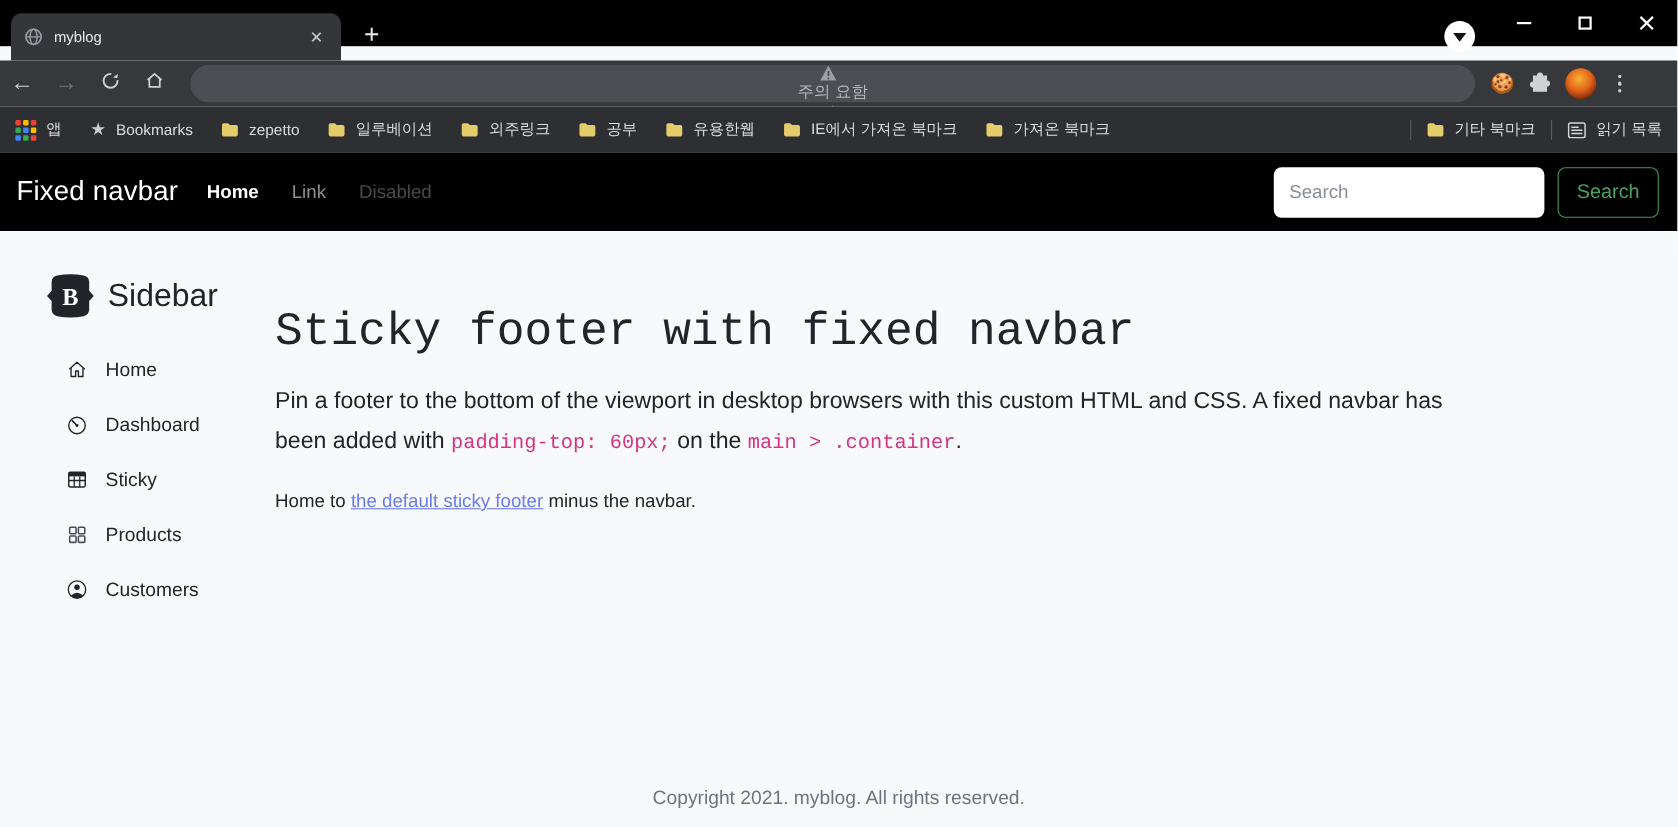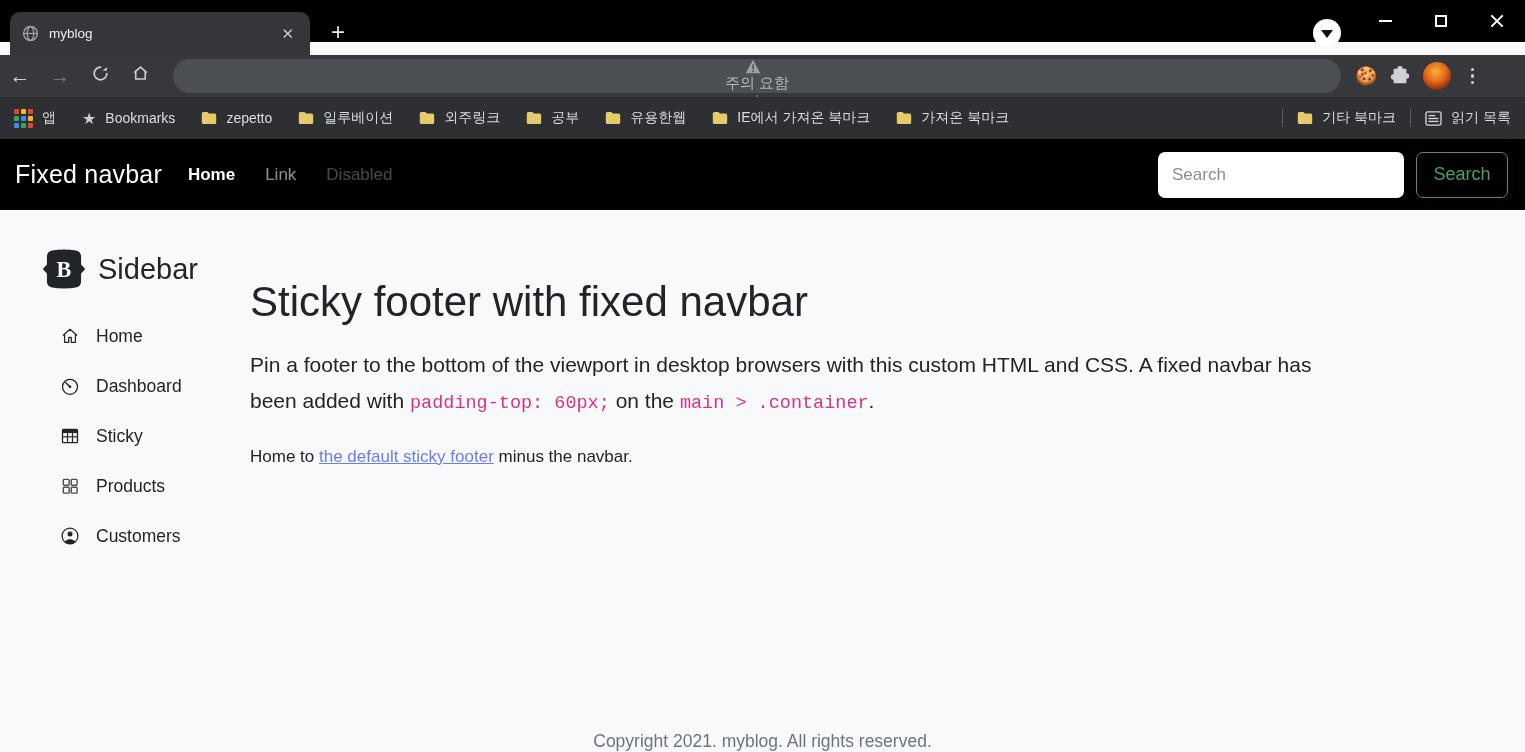--- a/index.html
+++ b/index.html
@@ -80,26 +80,26 @@
   .sidebar { width:250px; padding:35px 0 0 40px; flex:0 0 auto; }
   .sb-head { display:flex; align-items:center; gap:10px; }
   .sb-logo { width:48px; height:48px; }
   .sb-title { font-size:29px; color:#212529; font-weight:400; }
   .sb-nav { margin-top:18px; }
   .sb-item { display:flex; align-items:center; gap:16px; height:50px; padding-left:20px; color:#212529; }
   .sb-item svg { flex:0 0 auto; }
   .sb-label { font-size:17.5px; }
 
   .main { flex:1; padding:66px 40px 0 0; }
-  .h1 { font-size:42px; font-weight:300; color:#212529; line-height:1.25; }
+  .h1 { font-size:42px; font-weight:300; color:#212529; line-height:1.25;font-family:Liberation Mono, monospace; }
   .lead { margin-top:18px; font-size:21px; font-weight:300; color:#212529; line-height:1.75; max-width:1090px; }
   .code { font-family:"Liberation Mono","DejaVu Sans Mono",monospace; color:#d63384; font-size:18.5px; }
   .back-line { margin-top:26px; font-size:17px; color:#212529; }
   .back-link { color:#6b7cea; text-decoration:underline; }
-  .footer { text-align:center; color:#6c757d; font-size:17.5px; }
+  .footer { text-align:center; padding-bottom:16px; color:#6c757d; font-size:17.5px; }
 </style>
 </head>
 <body>
 
 <div class="window">
 
   <div class="frame">
     <div class="tab">
       <svg class="tab-favicon" viewBox="0 0 16 16">
         <circle cx="8" cy="8" r="6.5" fill="none" stroke="#9aa0a6" stroke-width="1.4"></circle>

